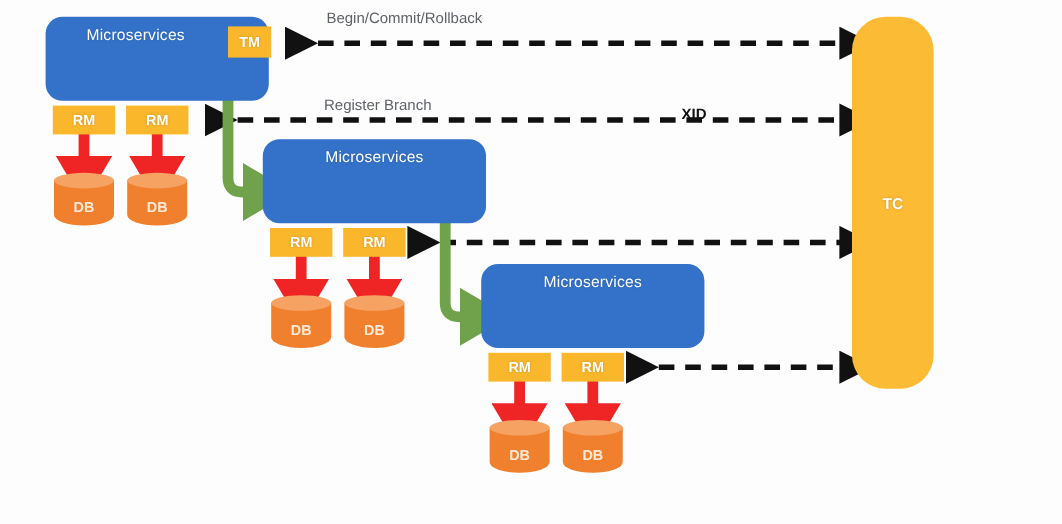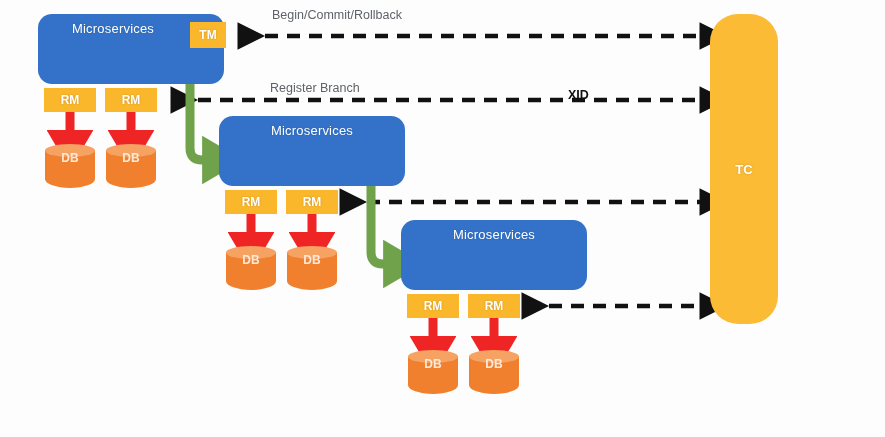--- a/index.html
+++ b/index.html
@@ -99,21 +99,21 @@
     top: 0;
     width: 50px;
     height: 13px;
     background: #f5a263;
     border-radius: 50%;
   }
   .db .db-text {
     position: absolute;
     left: 0;
     right: 0;
-    top: 7px;
+    top: 22px;
     text-align: center;
     color: #ffe9d6;
     font-weight: bold;
     font-size: 12px;
   }
 
   
   .edge-label {
     position: absolute;
     color: #5f6368;

